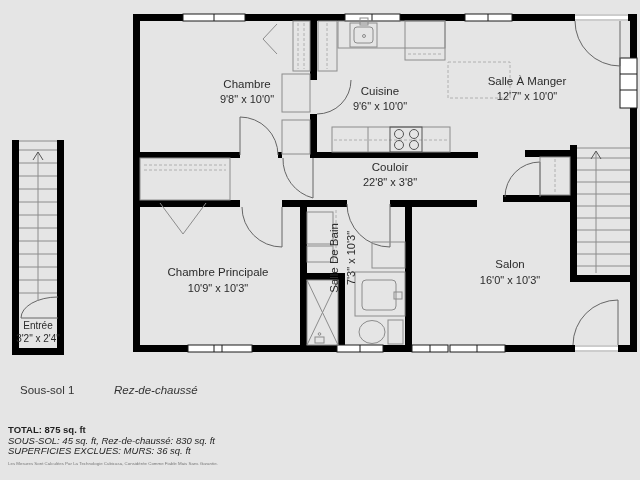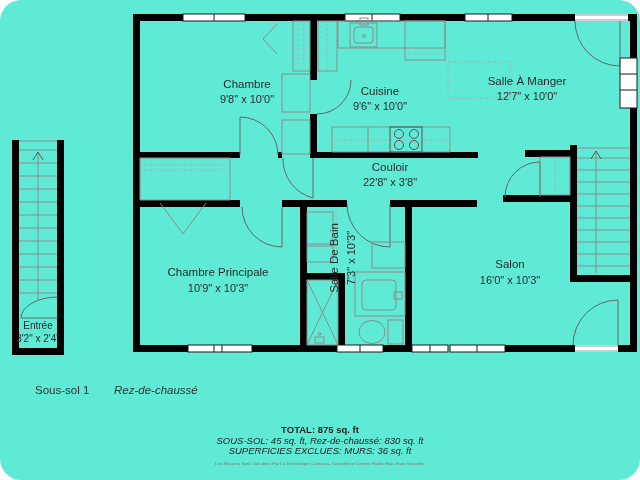--- a/index.html
+++ b/index.html
@@ -1,25 +1,25 @@
 <!DOCTYPE html>
 <html><head>
 <meta charset="utf-8">
 <style>
   html,body{margin:0;padding:0;background:#fff;}
   .canvas{
-    position:relative;width:640px;height:480px;background:#5eead4;
-    font-family:"Liberation Sans", sans-serif;overflow:hidden;border-radius:21px;
+    position:relative;width:640px;height:480px;background:#e5e5e5;
+    font-family:"Liberation Sans", sans-serif;overflow:hidden;
   }
   svg text{fill:#2b2b2b;}
   .room-name{font-size:11.5px;text-anchor:middle;}
   .room-dims{font-size:11px;text-anchor:middle;}
   .small-name{font-size:10px;text-anchor:middle;}
   .floor-label{position:absolute;top:384px;font-size:11.5px;color:#333;}
-  .summary{position:absolute;top:425px;left:0;right:0;text-align:center;color:#1f1f1f;}
+  .summary{position:absolute;top:425px;left:0;right:0;color:#1f1f1f;padding-left:8px;}
   .summary .total{font-size:9.5px;font-weight:bold;line-height:10.5px;}
   .summary .line{font-size:9.5px;line-height:10.5px;font-style:italic;}
   .summary .disclaimer{font-size:4.4px;color:#777;margin-top:4px;}
 </style>
 </head>
 <body>
 
 <div class="canvas">
 
 <svg width="640" height="480" viewBox="0 0 640 480">
@@ -246,21 +246,21 @@
 
     <text class="room-name" x="510" y="268">Salon</text>
     <text class="room-dims" x="510" y="284">16'0" x 10'3"</text>
 
     <text class="small-name" x="38" y="329">Entrée</text>
     <text class="small-name" x="38" y="342">3'2" x 2'4"</text>
   </g>
 </svg>
 
   
-  <div class="floor-label" style="left:35px;text-align:right;">Sous-sol 1</div>
+  <div class="floor-label" style="left:20px;text-align:right;">Sous-sol 1</div>
   <div class="floor-label" style="left:114px;font-style:italic;">Rez-de-chaussé</div>
 
   
   <div class="summary">
     <div class="total">TOTAL: 875 sq. ft</div>
     <div class="line">SOUS-SOL: 45 sq. ft, Rez-de-chaussé: 830 sq. ft</div>
     <div class="line">SUPERFICIES EXCLUES: MURS: 36 sq. ft</div>
     <div class="disclaimer">Les Mesures Sont Calculées Par La Technologie Cubicasa, Considérée Comme Fiable Mais Sans Garantie.</div>
   </div>
 

